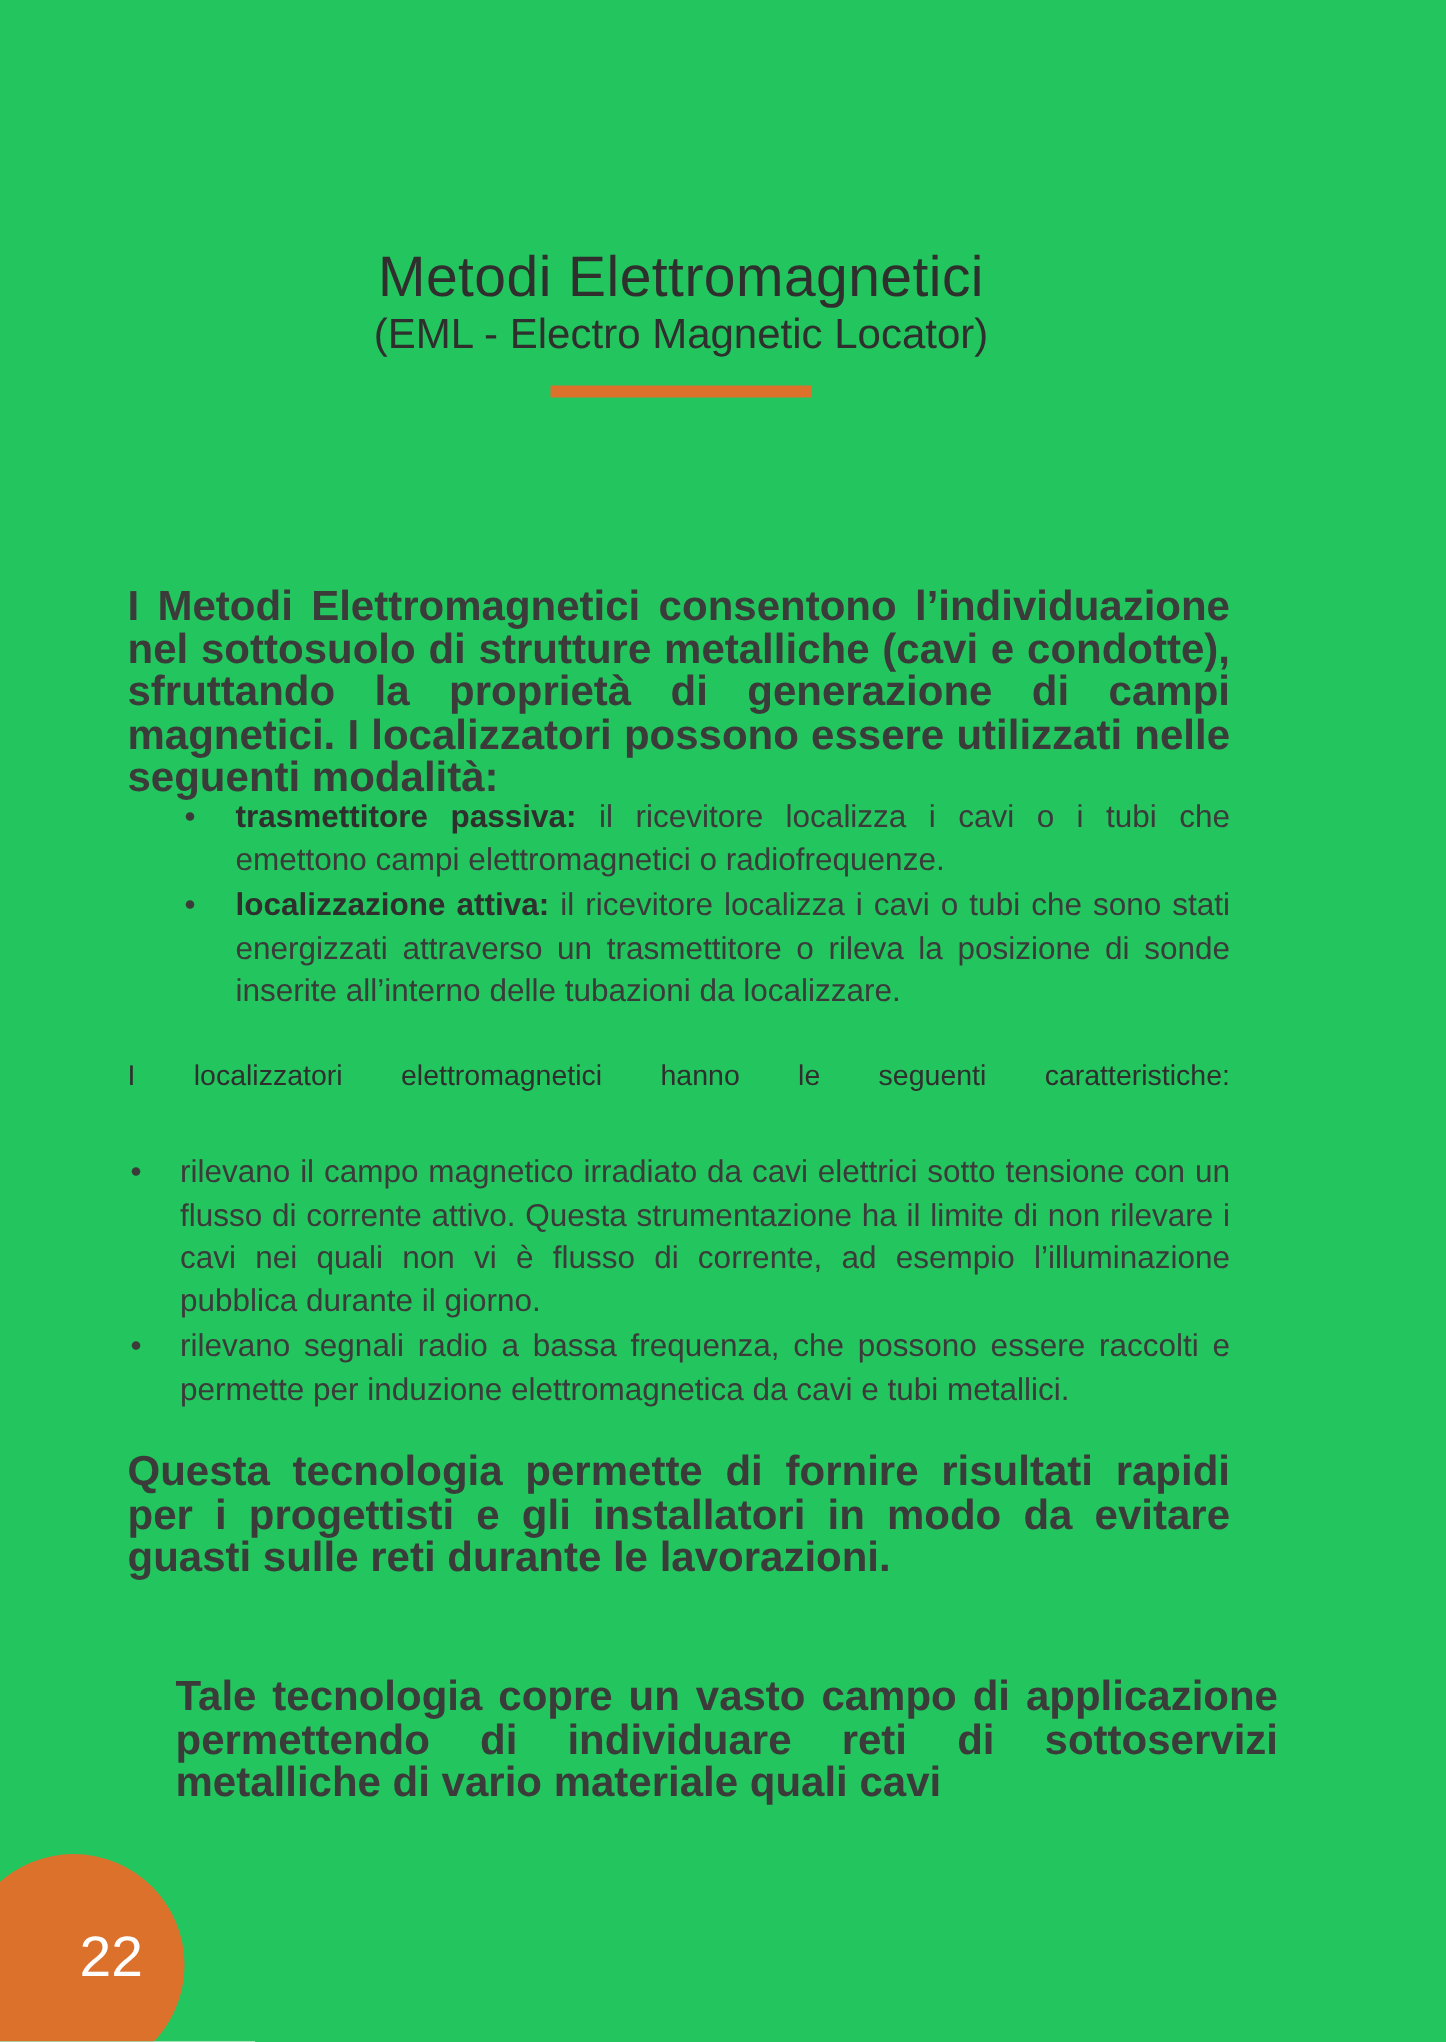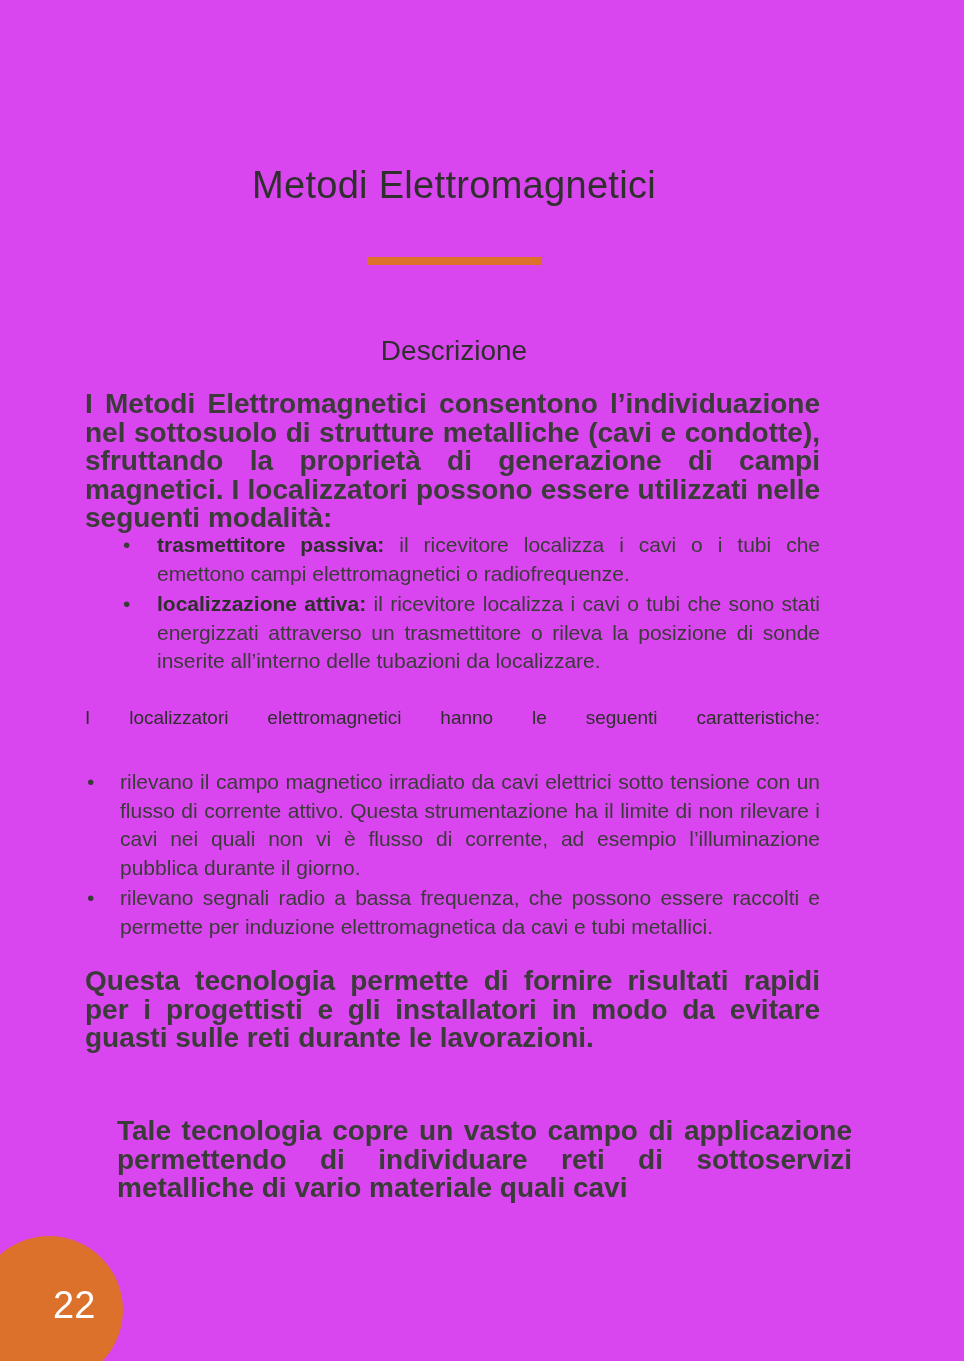--- a/index.html
+++ b/index.html
@@ -1,19 +1,19 @@
 <!DOCTYPE html>
 <html><head>
 <meta charset="utf-8">
 <style>
   html,body { margin:0; padding:0; background:#ffffff; }
   .page {
     position:relative;
     width:964px; height:1361px;
-    background:#d946ef;
+    background:#22c55e;
     overflow:hidden;
     font-family:"Liberation Sans", sans-serif;
     color:#3b3b3a;
   }
   .doc-title {
     position:absolute; top:164px; left:86px; width:736px;
     text-align:center; font-size:38px; line-height:42px;
     font-weight:400; color:#2f2f2e; letter-spacing:0.3px;
   }
   .doc-subtitle {
@@ -64,23 +64,23 @@
     position:absolute; left:78px; top:52px;
     font-size:38px; line-height:34px; color:#ffffff; font-weight:400;
   }
 </style>
 </head>
 <body>
 
 <div class="page">
 
   <div class="doc-title">Metodi Elettromagnetici</div>
+  <div class="doc-subtitle">(EML - Electro Magnetic Locator)</div>
   <div class="title-rule"></div>
 
-  <div class="section-heading" id="heading-descrizione">Descrizione</div>
 
   <div class="body-block" id="intro-paragraph">I Metodi Elettromagnetici consentono l’individuazione nel sottosuolo di strutture metalliche (cavi e condotte), sfruttando la proprietà di generazione di campi magnetici. I localizzatori possono essere utilizzati nelle seguenti modalità:</div>
 
   <ul class="doc-list" id="modes-list">
     <li>
       <span class="bullet">•</span>
       <span class="lead">trasmettitore passiva:</span><span> il ricevitore localizza i cavi o i tubi che emettono campi elettromagnetici o radiofrequenze.</span>
     </li>
     <li>
       <span class="bullet">•</span>

